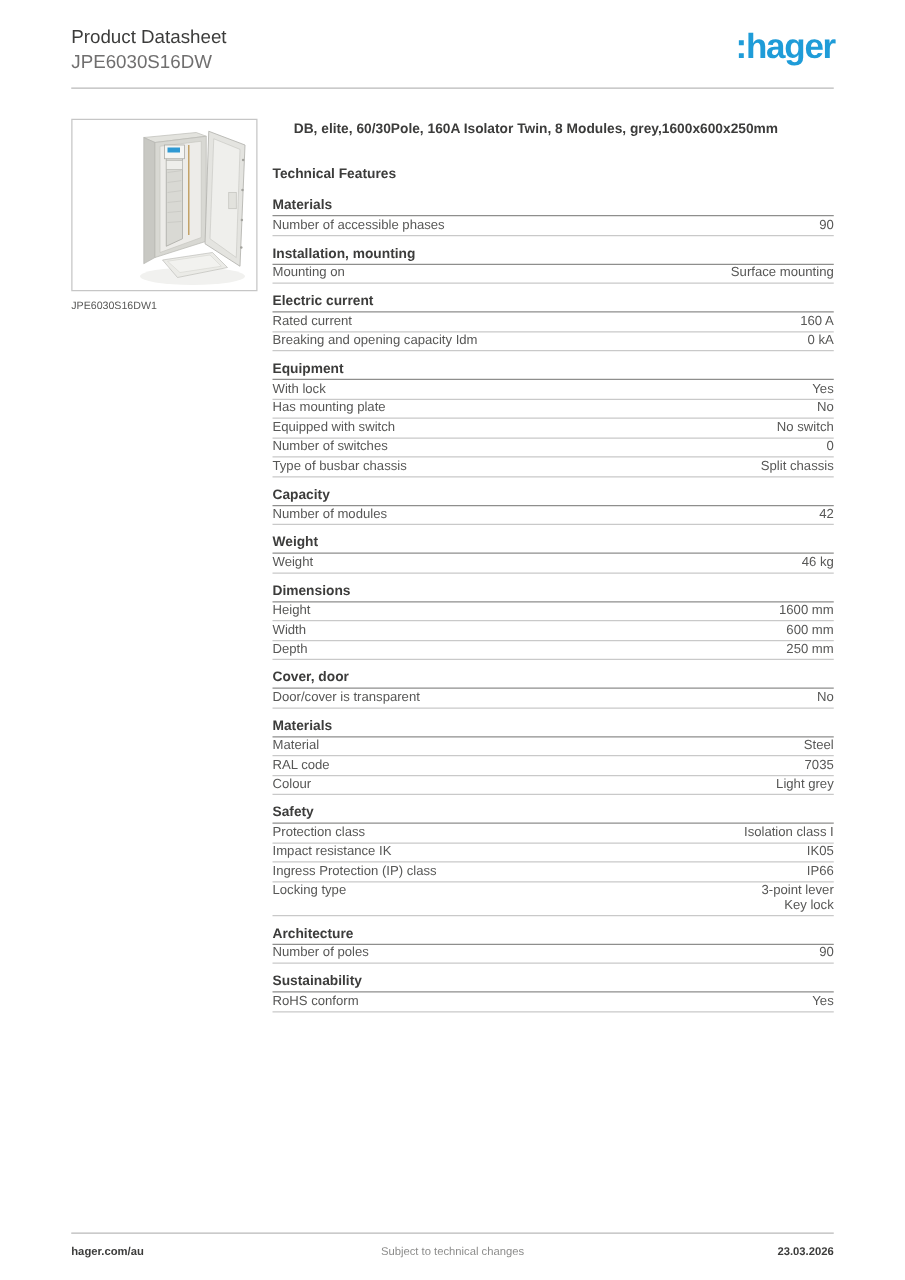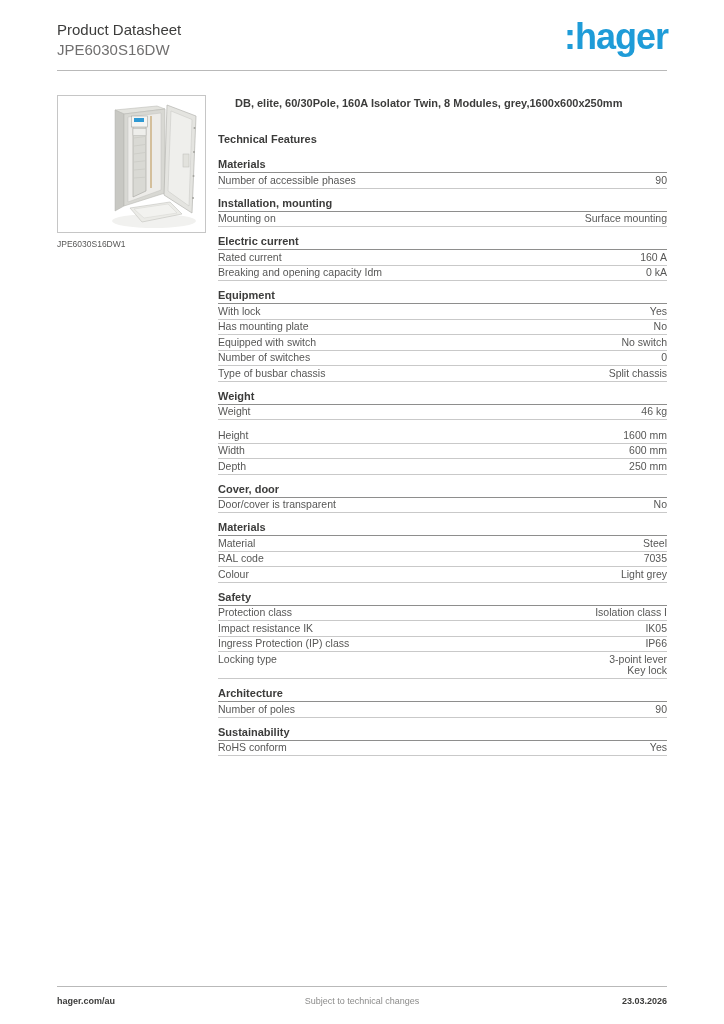--- a/index.html
+++ b/index.html
@@ -8,21 +8,21 @@
     width:724px; height:1024px; position:relative; overflow:hidden;
     font-family:"Liberation Sans", sans-serif; color:#575756;
   }
   .page { position:absolute; inset:0; background:#fff; }
 
   
   .header { position:absolute; left:57px; right:56px; top:20px;
     display:flex; justify-content:space-between; align-items:flex-start; }
   .page-title { font-size:15px; font-weight:normal; color:#3c3c3b; line-height:20px; }
   .product-code { font-size:15px; color:#706f6f; line-height:19px; }
-  .logo { font-size:36px; font-weight:bold; letter-spacing:-1px; line-height:34px; }
+  .logo { font-size:28px; font-weight:bold; letter-spacing:-1px; line-height:34px; }
   .header-rule { position:absolute; left:57px; right:57px; top:70px;
     border:none; border-top:1px solid #b9b9b9; }
 
   
   .content { position:absolute; left:57px; right:57px; top:95px; }
   .left-col { position:absolute; left:0; top:0; width:150px; }
   .image-box { width:149px; height:138px; border:1px solid #c6c6c6; background:#fff;
     display:flex; align-items:center; justify-content:center; }
   .image-caption { margin-top:6px; font-size:8.5px; color:#575756; }
 
@@ -171,32 +171,42 @@
     <span class="row-value">0</span>
   </div>
 
   <div class="spec-row">
     <span class="row-label">Type of busbar chassis</span>
     <span class="row-value">Split chassis</span>
   </div>
 </div>
   </section>
 
+  <section class="spec-section">
+    <h3 class="section-title">Capacity</h3>
+    <div class="rows">
+  <div class="spec-row">
+    <span class="row-label">Number of modules</span>
+    <span class="row-value">42</span>
+  </div>
+</div>
+  </section>
 
   <section class="spec-section">
     <h3 class="section-title">Weight</h3>
     <div class="rows">
   <div class="spec-row">
     <span class="row-label">Weight</span>
     <span class="row-value">46 kg</span>
   </div>
 </div>
   </section>
 
   <section class="spec-section">
+    <h3 class="section-title">Dimensions</h3>
     <div class="rows">
   <div class="spec-row">
     <span class="row-label">Height</span>
     <span class="row-value">1600 mm</span>
   </div>
 
   <div class="spec-row">
     <span class="row-label">Width</span>
     <span class="row-value">600 mm</span>
   </div>

